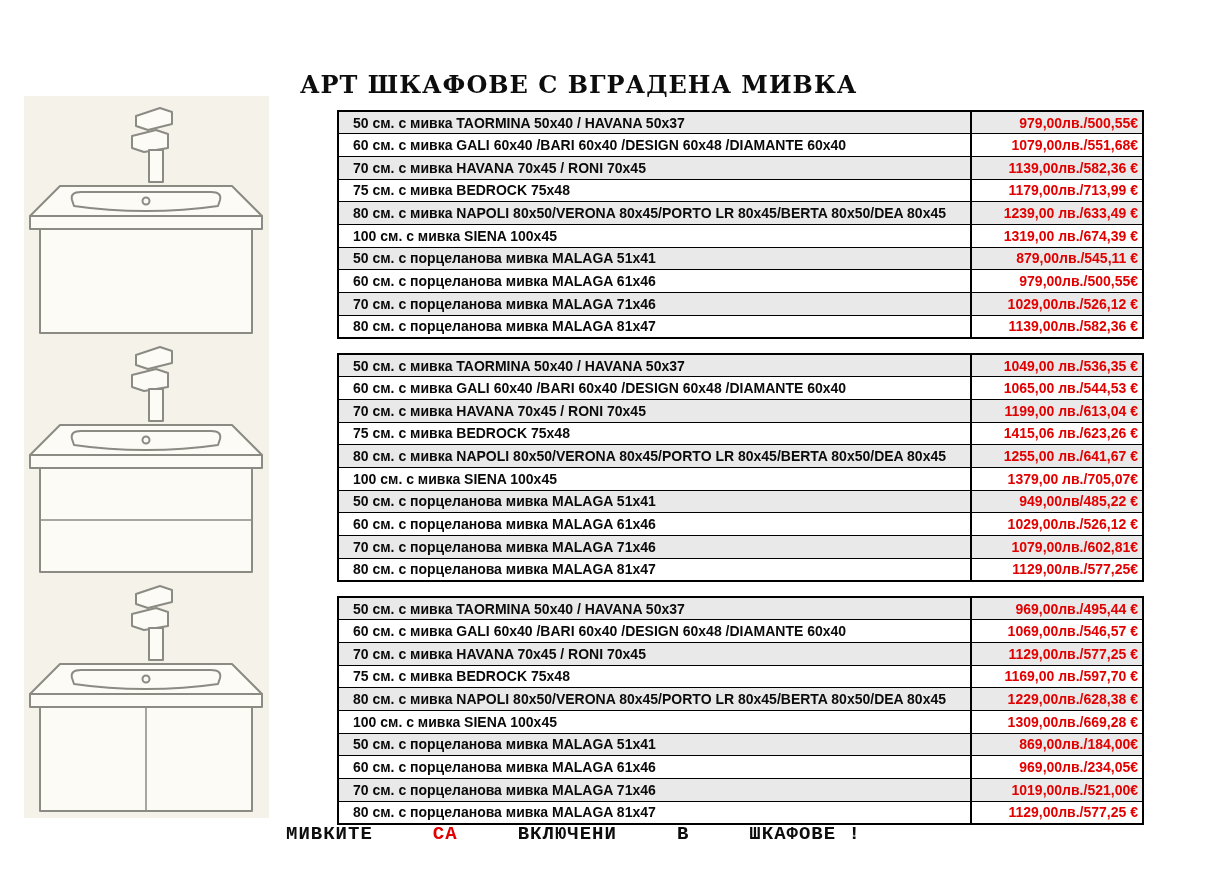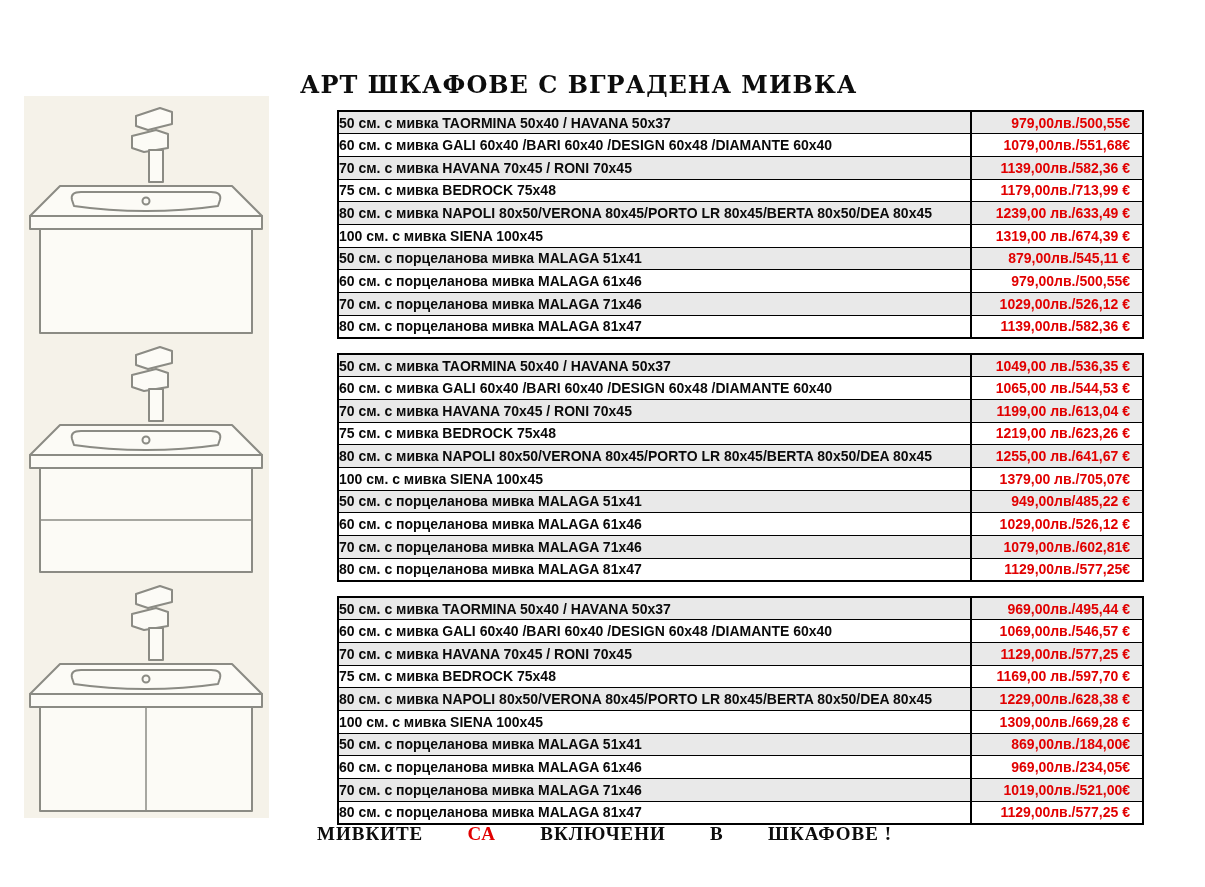--- a/index.html
+++ b/index.html
@@ -39,31 +39,31 @@
   table.price-table#tbl-1{top:353px;}
   table.price-table#tbl-2{top:596px;}
   .price-table tr{height:22.7px;}
   .price-table tr:nth-child(odd){background:var(--row-shade);}
   .price-table tr:nth-child(even){background:#ffffff;}
   .price-table td{
     border:1px solid #000;
     font-weight:bold;font-size:14px;line-height:1;
     white-space:nowrap;overflow:hidden;vertical-align:middle;
   }
-  .price-table td.item{width:633px;padding-left:0;color:#0a0a0a;}
+  .price-table td.item{width:633px;padding-left:14px;color:#0a0a0a;}
   .price-table td.price{
-    width:172px;text-align:right;padding-right:12px;
+    width:172px;text-align:right;padding-right:4px;
     color:var(--price-red);border-left:2px solid #000;
   }
 
   
   .footer{
-    position:absolute;left:317px;top:823px;width:575px;
+    position:absolute;left:286px;top:823px;width:575px;
     display:flex;justify-content:space-between;align-items:baseline;
-    font-family:Liberation Serif, serif;
+    font-family:Liberation Mono, monospace;
     font-weight:bold;font-size:19px;letter-spacing:1px;color:#0d0d0d;
     white-space:nowrap;
   }
   .footer .red{color:var(--price-red);}
 
   
   .cab{stroke:var(--line-gray);stroke-width:2;fill:#fcfbf6;stroke-linejoin:round;}
   .cab-thin{stroke:var(--line-gray);stroke-width:1.5;fill:none;}
 </style>
 </head>
@@ -175,21 +175,21 @@
       <tr>
         <td class="item">60 см. с мивка GALI 60x40 /BARI 60x40 /DESIGN 60x48 /DIAMANTE 60x40</td>
         <td class="price">1065,00 лв./544,53 €</td>
       </tr>
       <tr>
         <td class="item">70 см. с мивка HAVANA 70x45 / RONI 70x45</td>
         <td class="price">1199,00 лв./613,04 €</td>
       </tr>
       <tr>
         <td class="item">75 см. с мивка BEDROCK 75x48</td>
-        <td class="price">1219,00 лв./623,26 €</td>
+        <td class="price">1415,06 лв./623,26 €</td>
       </tr>
       <tr>
         <td class="item">80 см. с мивка NAPOLI 80x50/VERONA 80x45/PORTO LR 80x45/BERTA 80x50/DEA 80x45</td>
         <td class="price">1255,00 лв./641,67 €</td>
       </tr>
       <tr>
         <td class="item">100 см. с мивка SIENA 100x45</td>
         <td class="price">1379,00 лв./705,07€</td>
       </tr>
       <tr>

